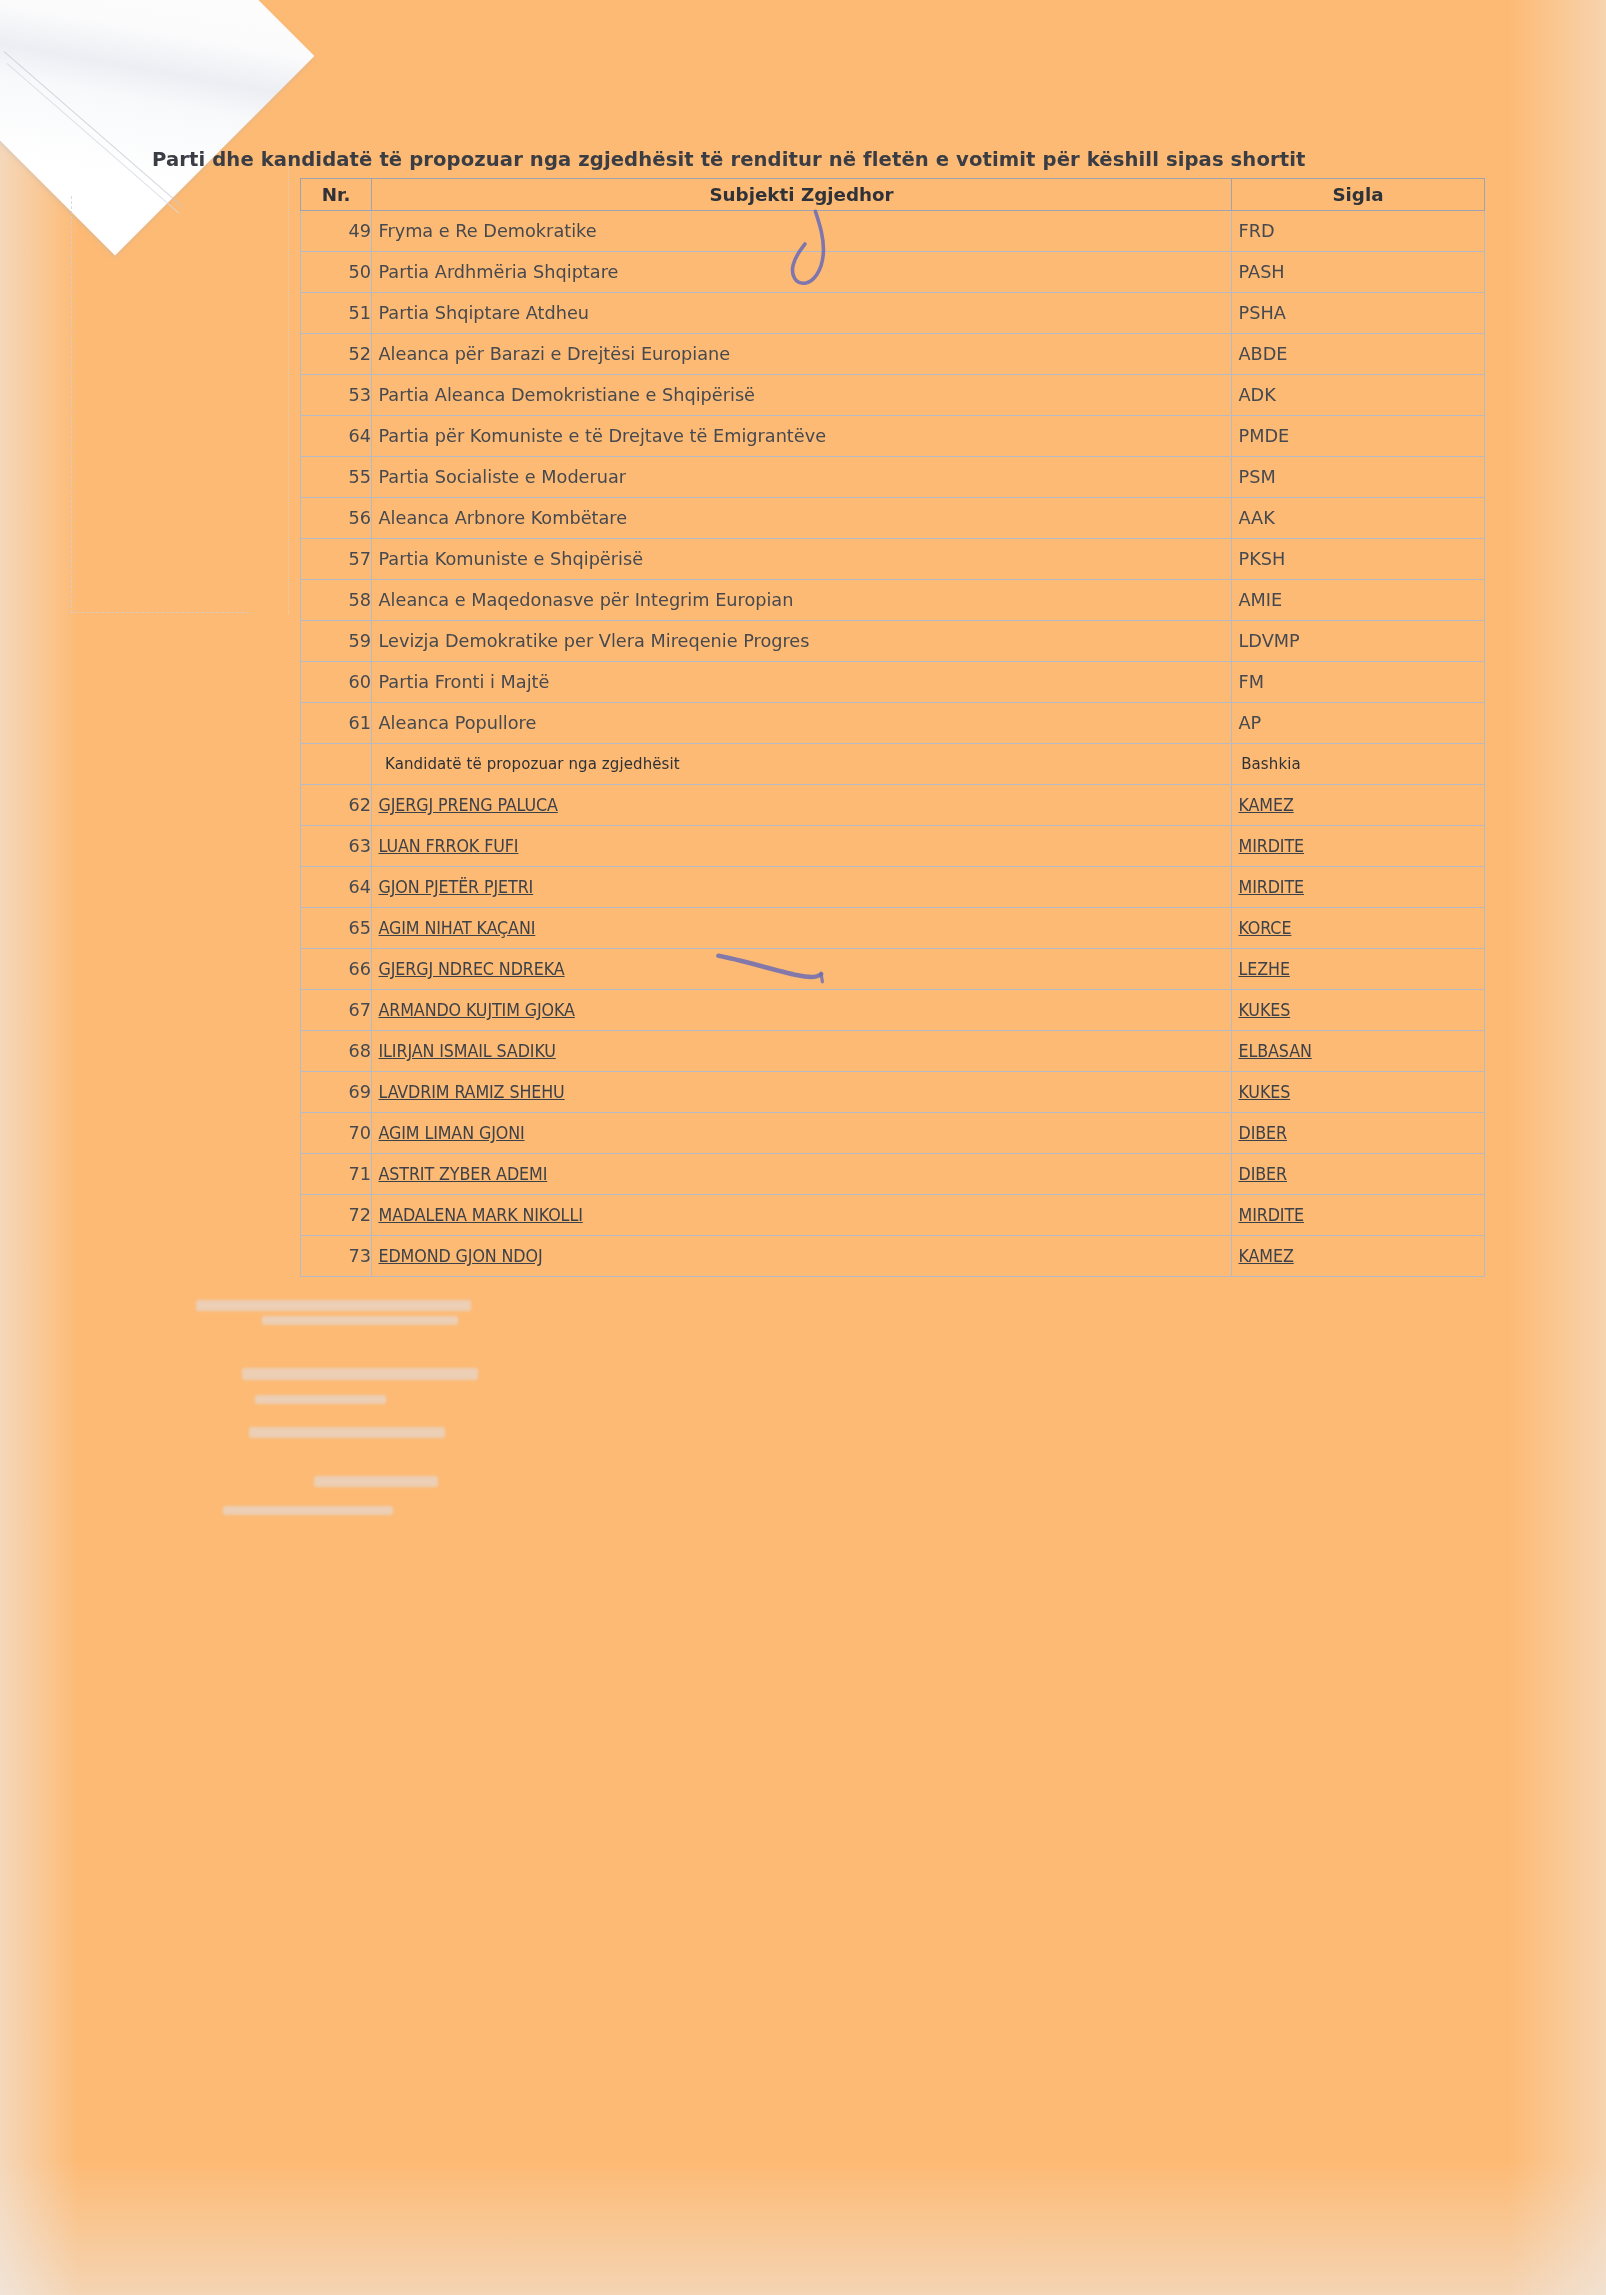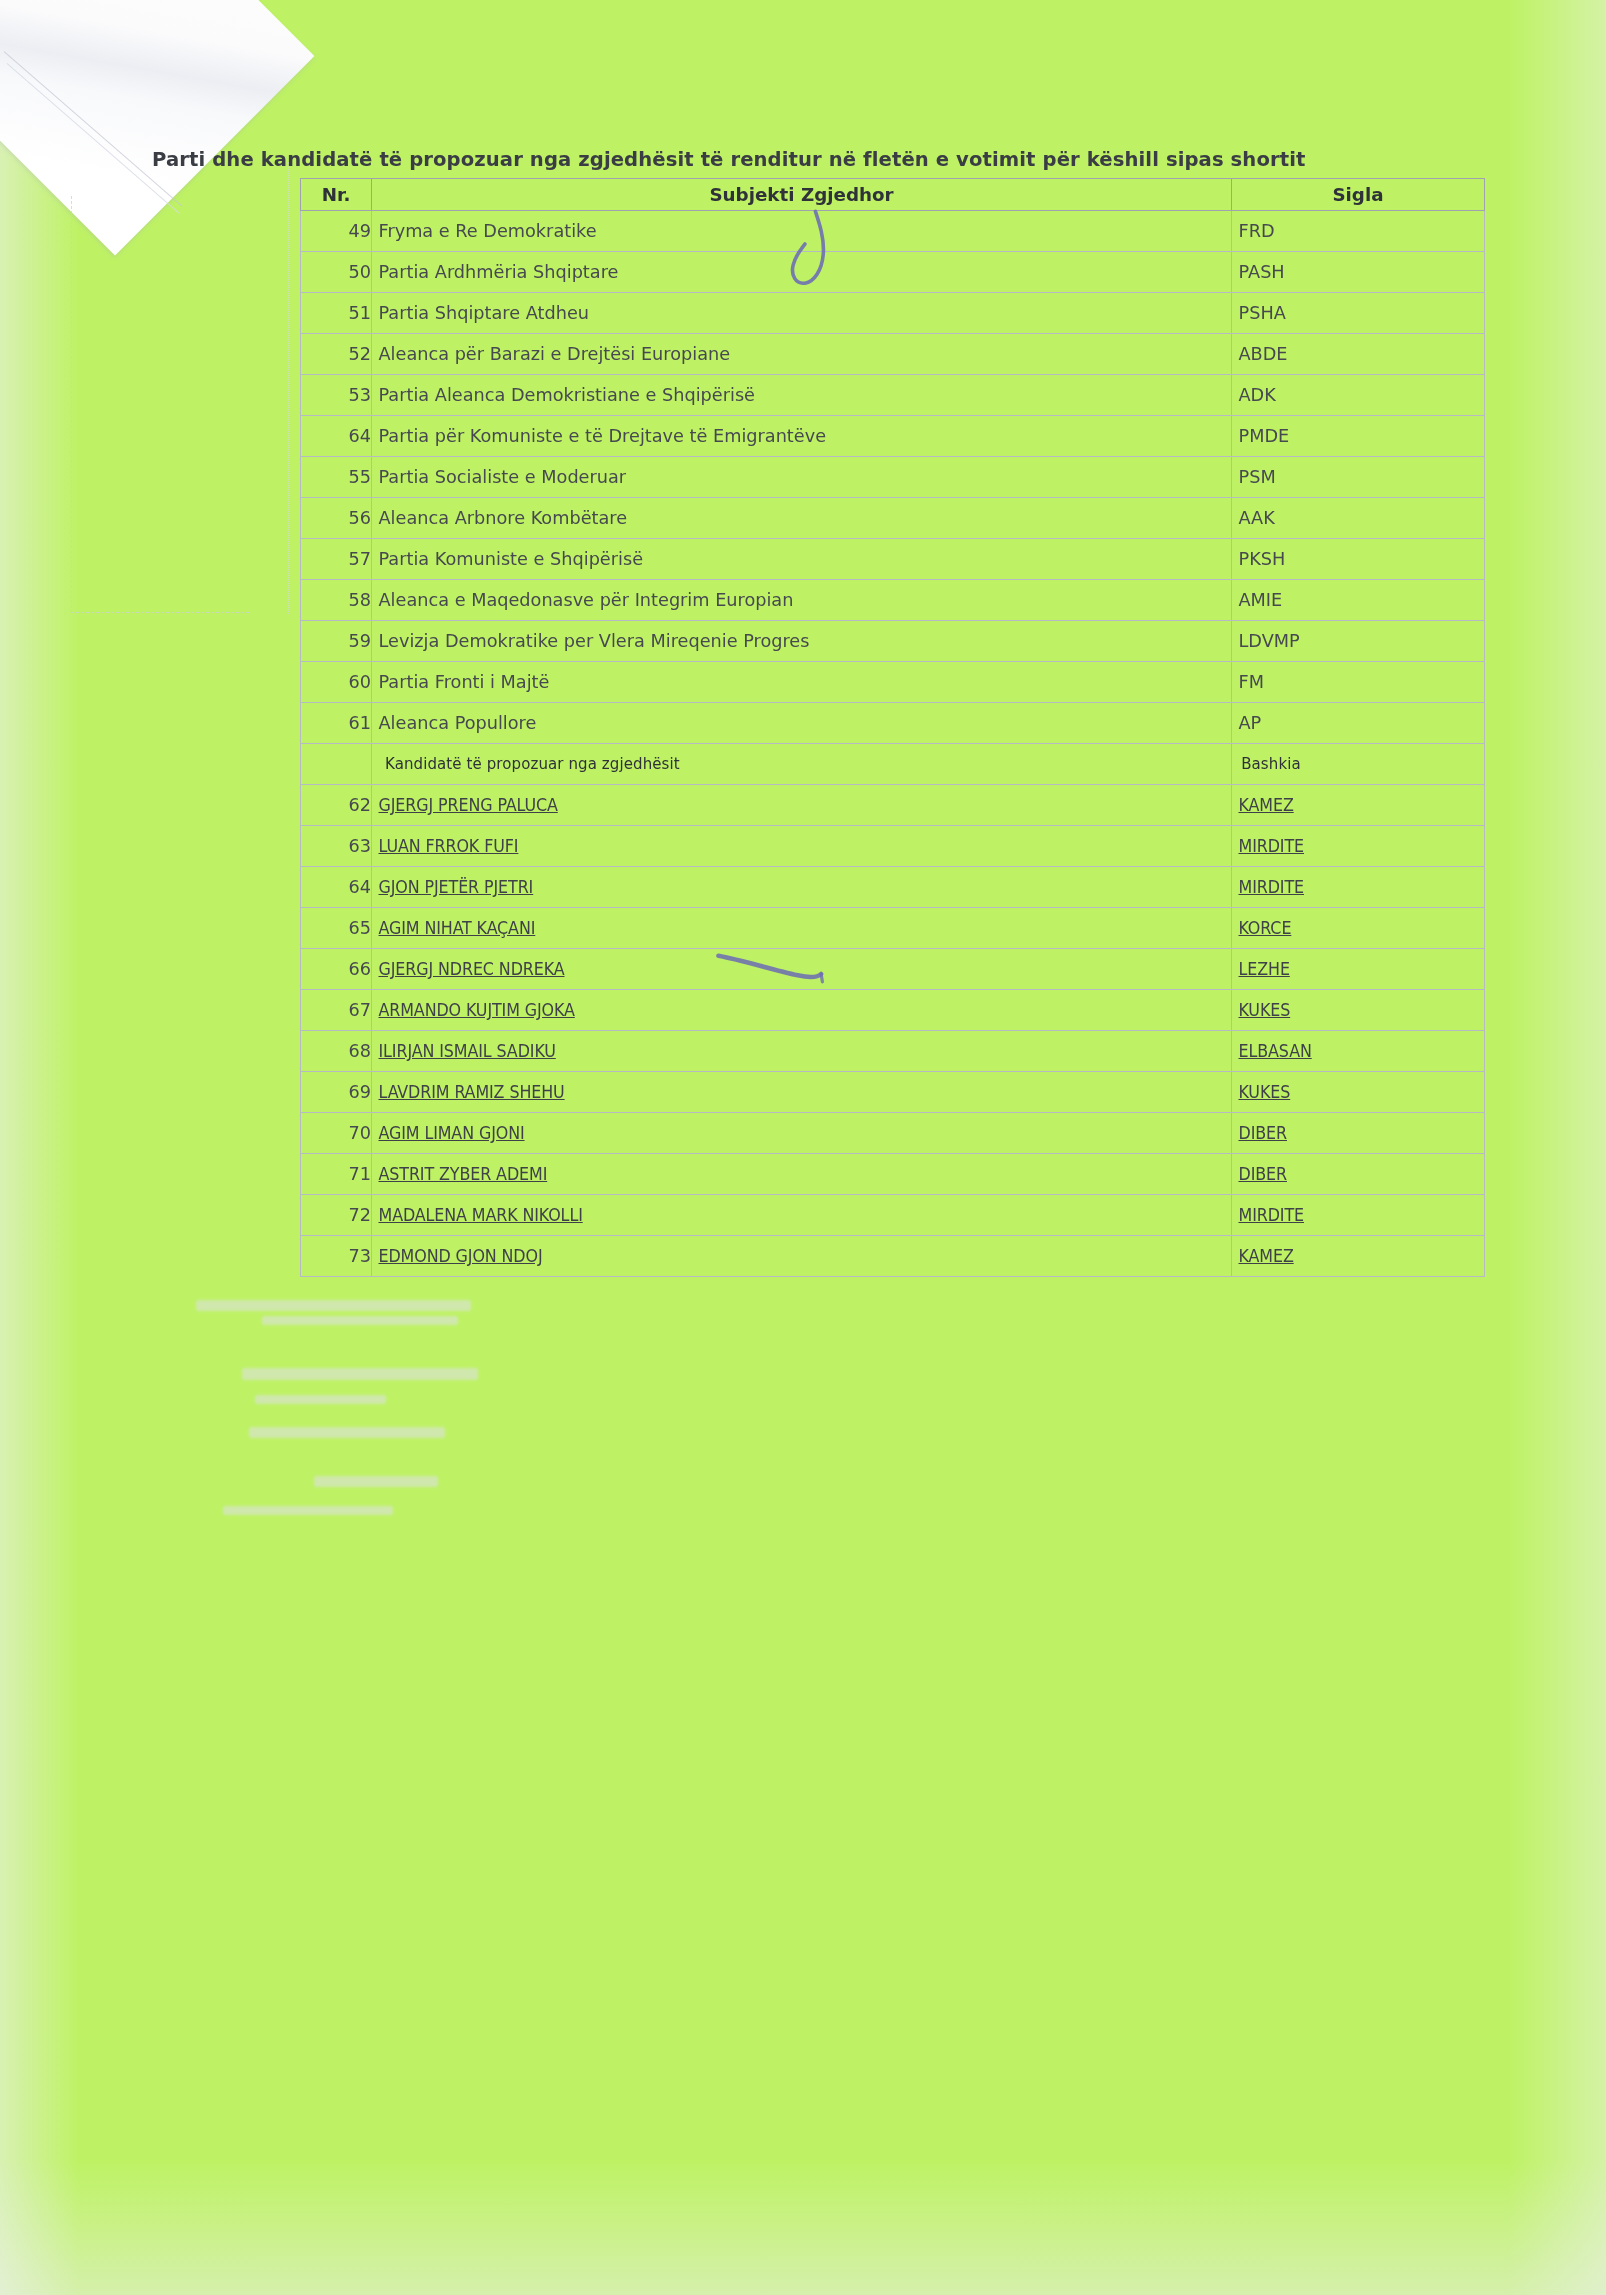--- a/index.html
+++ b/index.html
@@ -5,21 +5,21 @@
 <style>
   html, body {
     margin: 0;
     padding: 0;
     background: #ffffff;
   }
   .page {
     position: relative;
     width: 1606px;
     height: 2295px;
-    background: #bef264;
+    background: #fdba74;
     overflow: hidden;
     font-family: "DejaVu Sans", "Liberation Sans", sans-serif;
     -webkit-font-smoothing: antialiased;
   }
   
   .paper-tone {
     position: absolute;
     inset: 0;
     background:
       linear-gradient(to right, rgba(238,240,244,0.55) 0px, rgba(255,255,255,0) 79px),

